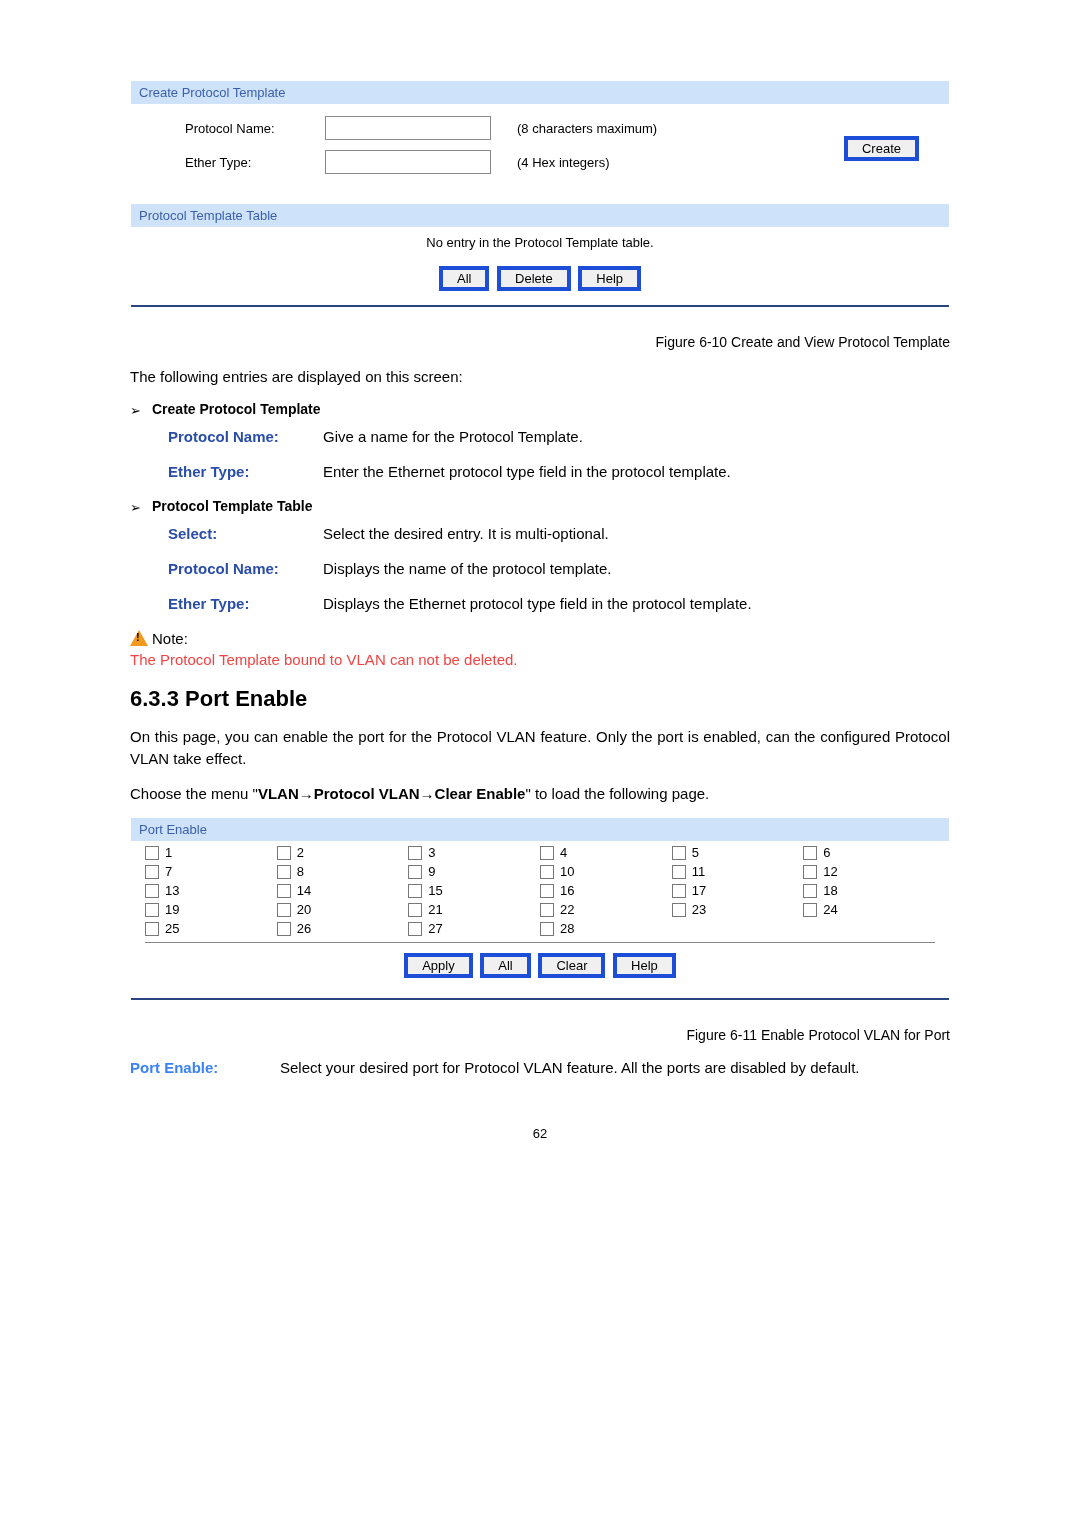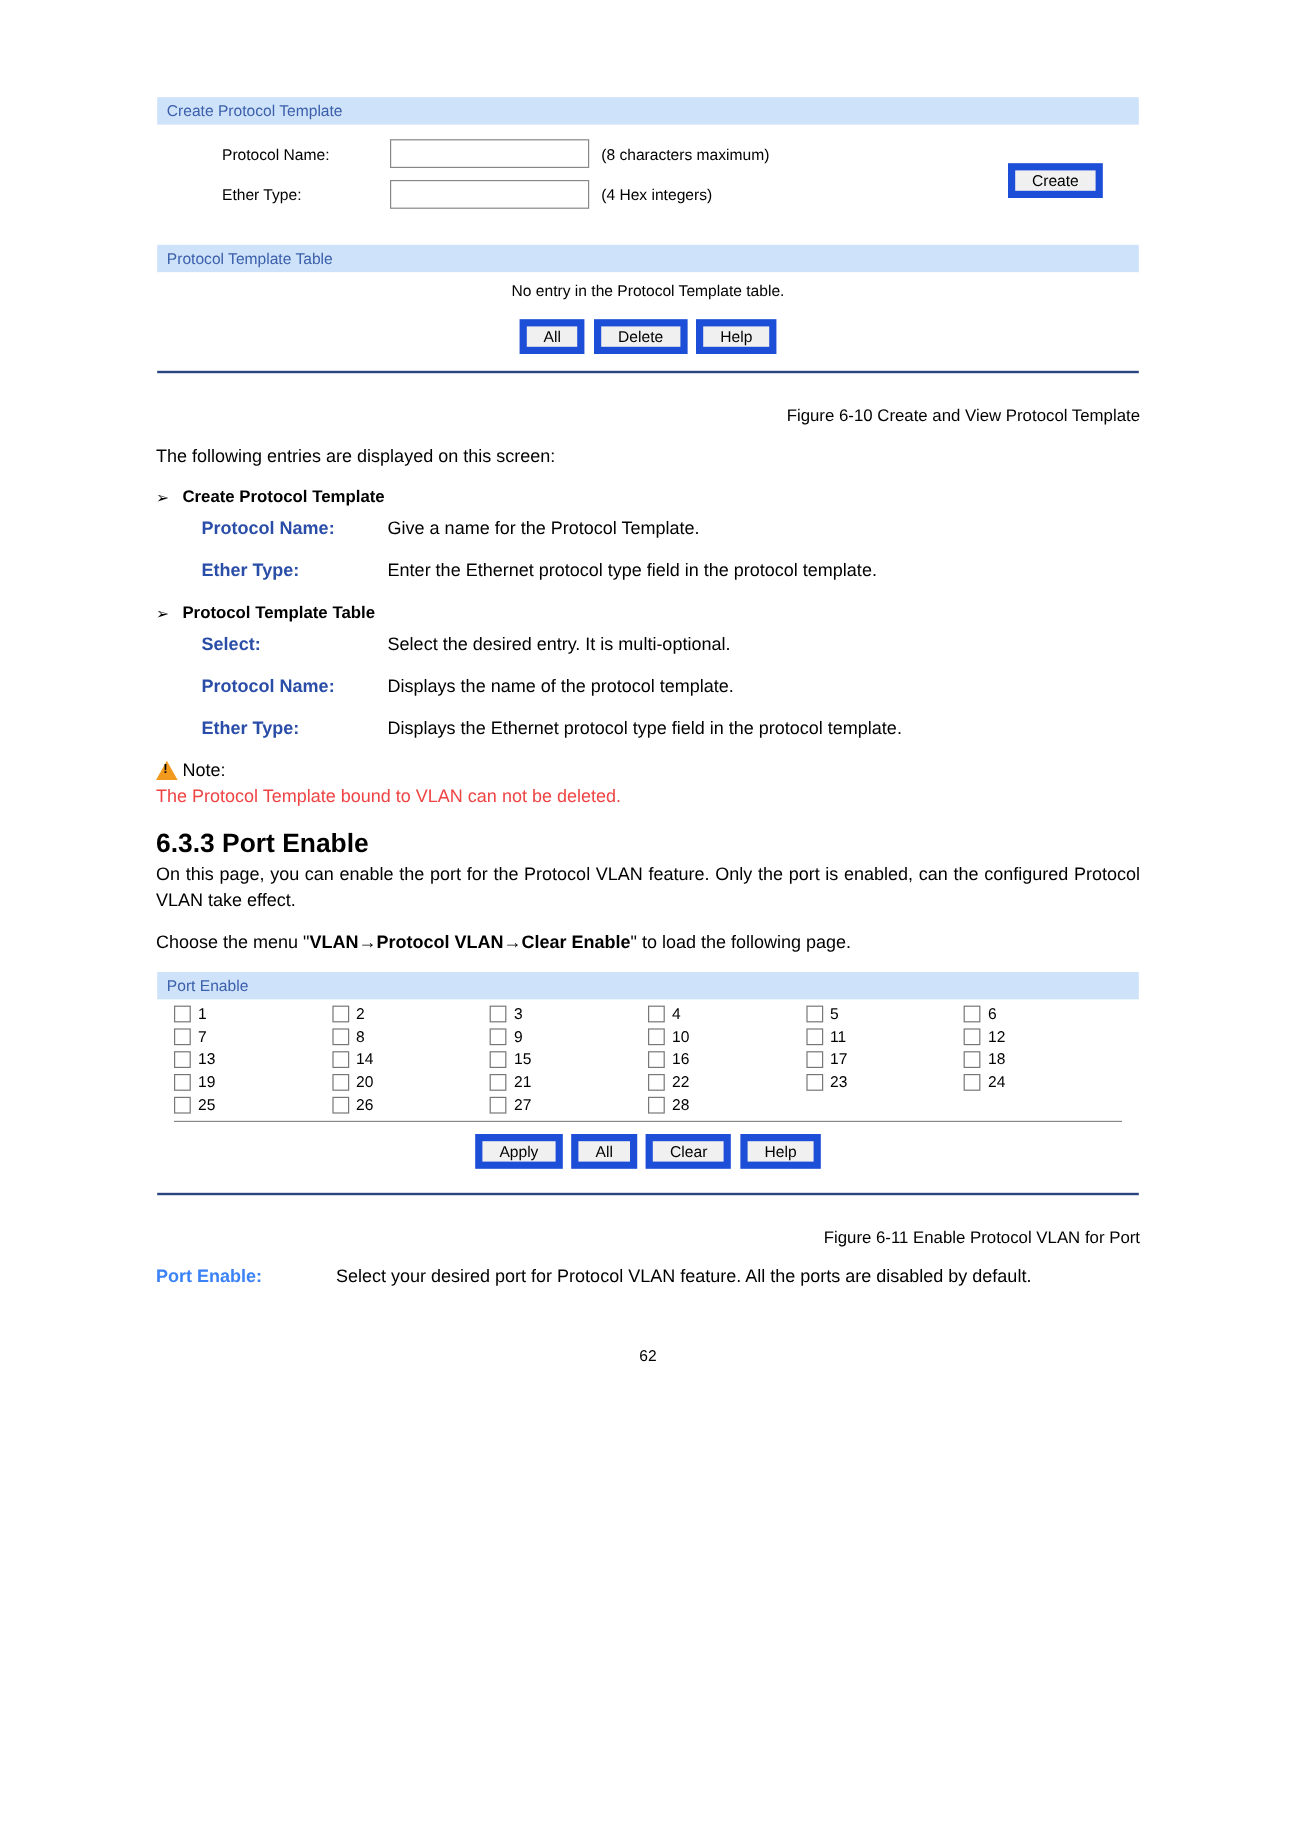--- a/index.html
+++ b/index.html
@@ -39,30 +39,30 @@
     width: 140px;
     padding-left: 34px;
   }
   .inp {
     width: 160px;
     height: 20px;
     border: 1px solid #888;
     font-size: 13px;
   }
   .hint {
-    margin-left: 10px;
+    margin-left: 26px;
     text-align: right;
   }
   .create-btn-wrap {
     position: absolute;
     right: 30px;
     top: 32px;
   }
   .btn {
-    border: 6px solid #1d4ed8;
+    border: 4px solid #1d4ed8;
     background: #f0f0f0;
     padding: 1px 14px;
     font-size: 13px;
     cursor: pointer;
   }
   .relpos { position: relative; }
   .tbl-head-row {
     display: flex;
     color: #3b5faa;
     font-size: 13px;
@@ -152,21 +152,21 @@
     font-weight: bold;
   }
   .note-text {
     color: #ef4444;
     font-size: 15px;
     margin: 0 0 18px 0;
   }
   h2.section {
     font-size: 22px;
     font-weight: bold;
-    margin: 18px 0 2px 0;
+    margin: 18px 0 14px 0;
   }
   .ports-grid {
     background: #fff;
     padding: 2px 14px 2px 14px;
     font-size: 13px;
   }
   .port-row {
     display: flex;
     border-bottom: 0px solid #ccc;
     padding: 2px 0;

